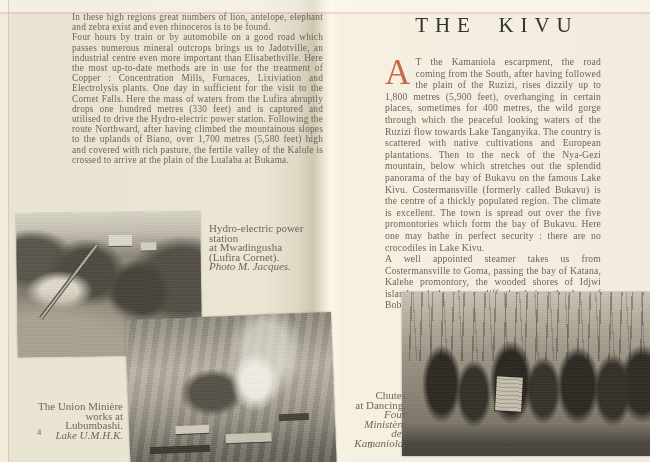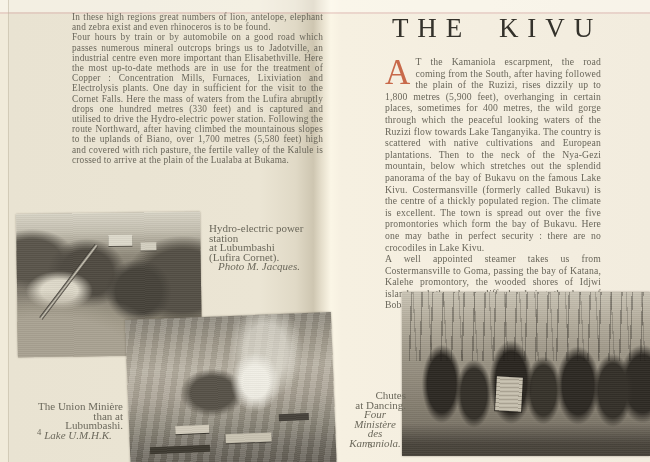--- a/index.html
+++ b/index.html
@@ -26,21 +26,21 @@
   #left-text{
     position:absolute;left:57px;top:12px;width:251px;
     font-size:9.3px;line-height:10.2px;color:#69665a;
     text-align:justify;letter-spacing:0.2px;
   }
   #left-text p{margin:0;}
 
   
   .caption{font-size:11px;line-height:9.6px;color:#6c695c;}
   .caption .cap-line{display:block;}
-  .caption .credit{font-style:italic;text-align:center;}
+  .caption .credit{font-style:italic;}
   #caption-hydro{position:absolute;left:194px;top:224px;width:100px;text-align:left;}
   #caption-union{position:absolute;left:18px;top:402px;width:90px;text-align:right;}
   #caption-dance{position:absolute;left:12px;top:391px;width:62px;text-align:right;}
 
   .page-number{position:absolute;font-size:8.6px;color:#6c695c;}
   #pageno-4{left:22px;top:427px;}
   #pageno-5{left:36px;top:440px;}
 
   
   .photo{position:absolute;overflow:hidden;box-shadow:0 0 2px rgba(60,52,40,0.45);}
@@ -96,21 +96,21 @@
     background:
       repeating-linear-gradient(92deg, rgba(30,27,22,0) 0 9px, rgba(30,27,22,0.55) 9px 10.5px),
       repeating-linear-gradient(87deg, rgba(30,27,22,0) 0 14px, rgba(30,27,22,0.35) 14px 15.2px);}
   .drum{position:absolute;left:38%;top:52%;width:26px;height:34px;transform:rotate(3deg);
     background:repeating-linear-gradient(0deg,#c8c1b0 0 3px,#a59e8d 3px 4px);
     box-shadow:0 0 0 1px rgba(35,31,26,0.8);}
 
   
   #kivu-title{
     position:absolute;left:40px;top:13px;width:250px;text-align:center;
-    font-size:27px;letter-spacing:0.33em;word-spacing:0.45em;
+    font-size:21px;letter-spacing:0.33em;word-spacing:0.45em;
     color:#34322b;font-weight:normal;margin:0;
   }
   #right-text{
     position:absolute;left:53px;top:56px;width:216px;
     font-size:9.7px;line-height:11.6px;color:#69665a;
     text-align:justify;letter-spacing:0.15px;
   }
   #right-text p{margin:0;}
   .dropcap{
     float:left;font-size:35px;line-height:30px;
@@ -133,35 +133,35 @@
     </div>
 
     <div class="photo" id="photo-hydro">
       <div class="penstock"></div>
       <div class="building-a"></div>
       <div class="building-b"></div>
     </div>
 
     <div class="caption" id="caption-hydro">
       <span class="cap-line">Hydro-electric power station</span>
-      <span class="cap-line">at Lubumbashi</span>
+      <span class="cap-line">at Mwadingusha</span>
       <span class="cap-line">(Lufira Cornet).</span>
       <span class="cap-line credit">Photo M. Jacques.</span>
     </div>
 
     <div class="photo" id="photo-union">
       <div class="works-a"></div>
       <div class="works-b"></div>
       <div class="works-c"></div>
       <div class="works-d"></div>
     </div>
 
     <div class="caption" id="caption-union">
       <span class="cap-line">The Union Minière</span>
-      <span class="cap-line">than at Lubumbashi.</span>
+      <span class="cap-line">works at Lubumbashi.</span>
       <span class="cap-line credit">Lake U.M.H.K.</span>
     </div>
 
     <div class="page-number" id="pageno-4">4</div>
   </div>
 
   <div class="page" id="right-page">
 
     <h1 id="kivu-title">THE KIVU</h1>
 

